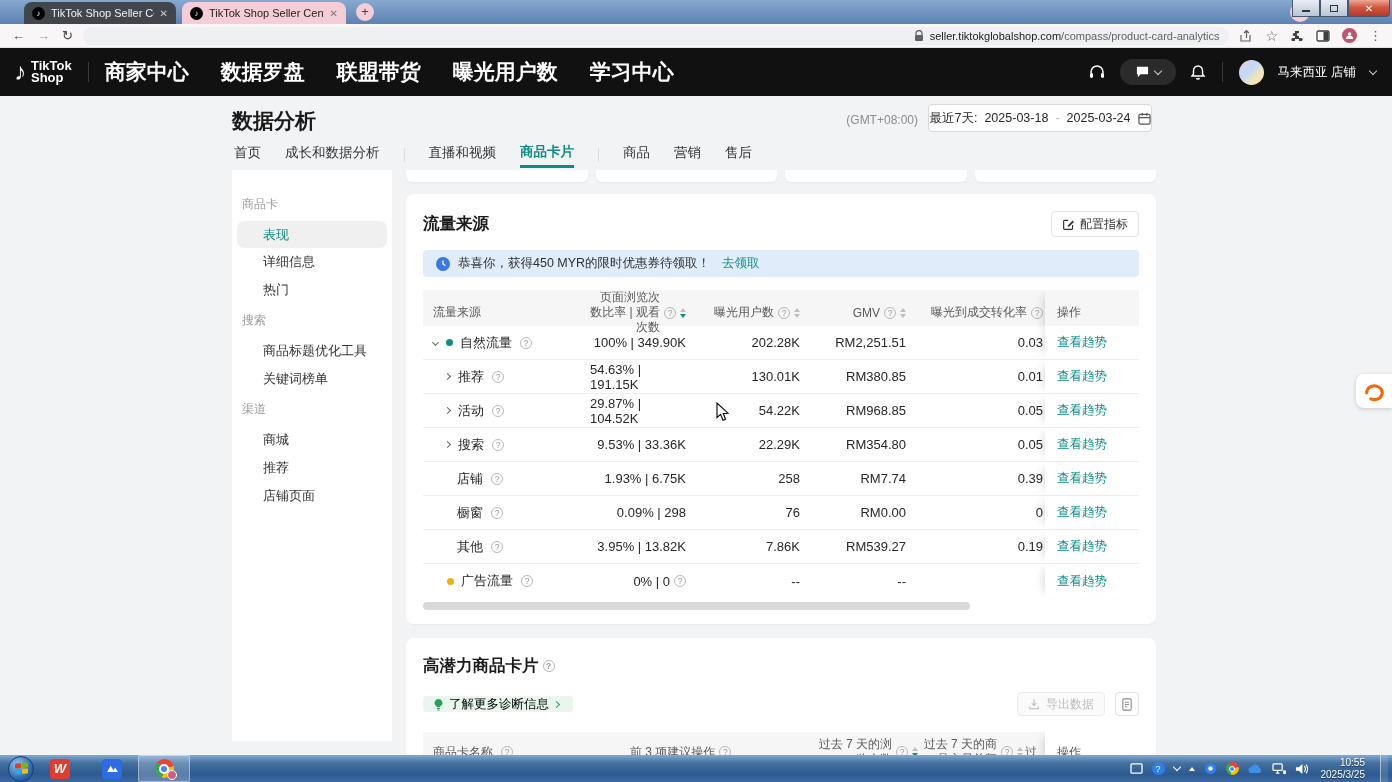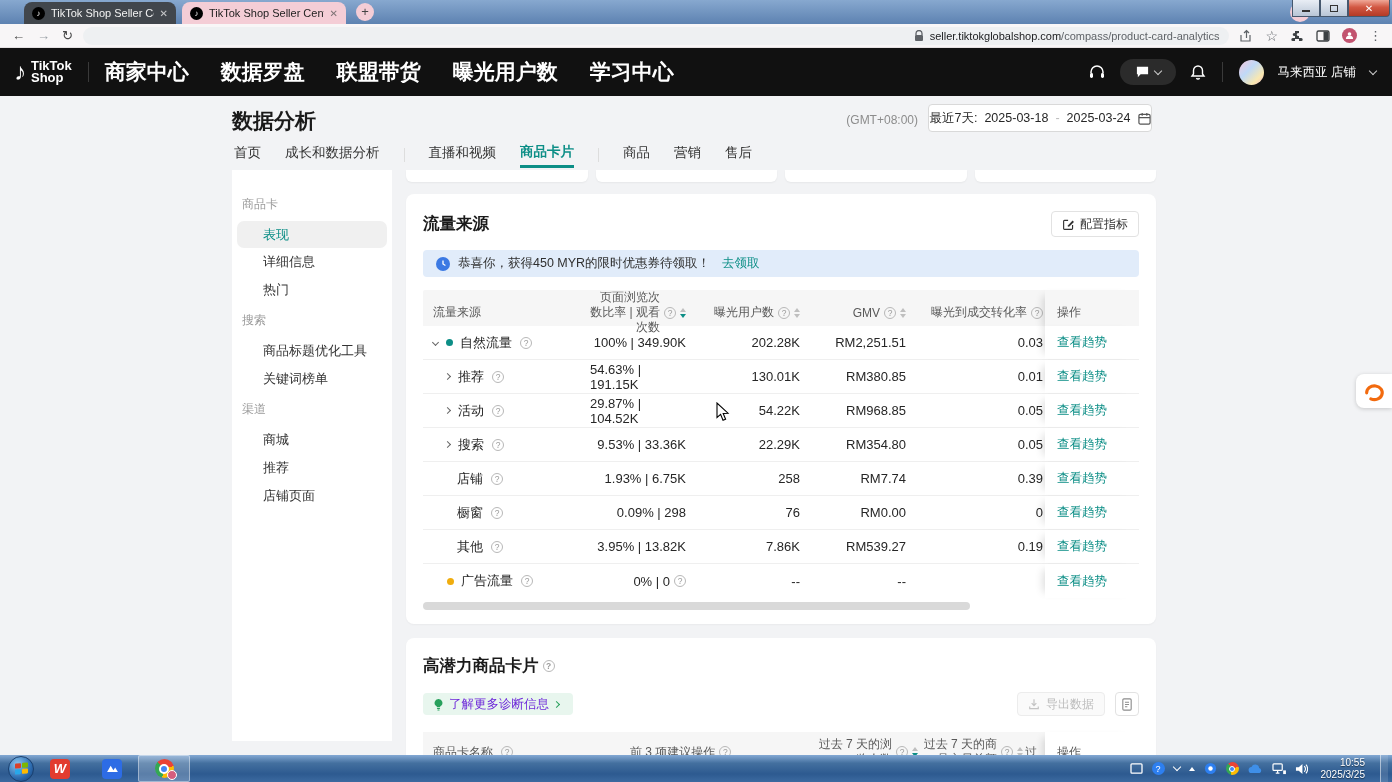--- a/index.html
+++ b/index.html
@@ -118,22 +118,22 @@
   .td.on { border-top-color:#0c8e86; }
   .dot { width:7px; height:7px; border-radius:50%; flex:none; margin-right:3px; }
   .dot.teal { background:#0c8e86; } .dot.yellow { background:#f0ad0e; }
   .rchev { width:5px; height:5px; border-right:1.3px solid #666; border-bottom:1.3px solid #666;
     flex:none; margin-right:4px; }
   .rchev.down { transform:rotate(45deg); } .rchev.right { transform:rotate(-45deg); }
   .hscroll { margin-top:4px; width:547px; height:8px; background:#d9d9d9; border-radius:4px; }
 
   .card2 { margin-top:14px; min-height:140px; }
   .pillrow { margin-top:15px; display:flex; align-items:center; }
-  .diagpill { background:#e8f6ee; border-radius:4px; height:22px; display:flex; align-items:center;
-    gap:5px; padding:0 10px; font-size:12.5px; color:#6d28d9; }
+  .diagpill { background:#e8f6ee; border-radius:4px; height:16px; display:flex; align-items:center;
+    gap:5px; padding:0 10px; font-size:12.5px; color:#000000; }
   .rightbtns { margin-left:auto; display:flex; align-items:center; gap:10px; }
   .exportbtn { height:24px; background:#fafafa; border:1px solid #ececec; border-radius:4px;
     display:flex; align-items:center; gap:6px; padding:0 10px; font-size:12px; color:#bcbcbc; }
   .docbtn { width:24px; height:24px; border:1px solid #e2e2e2; border-radius:4px; display:flex;
     align-items:center; justify-content:center; background:#fff; }
   .t2head { margin-top:16px; background:#f6f6f6; height:40px; display:grid;
     grid-template-columns:177px 200px 120px 105px 20px 94px; align-items:center;
     font-size:12px; color:#595959; }
   .clip { overflow:hidden; white-space:nowrap; }
 

